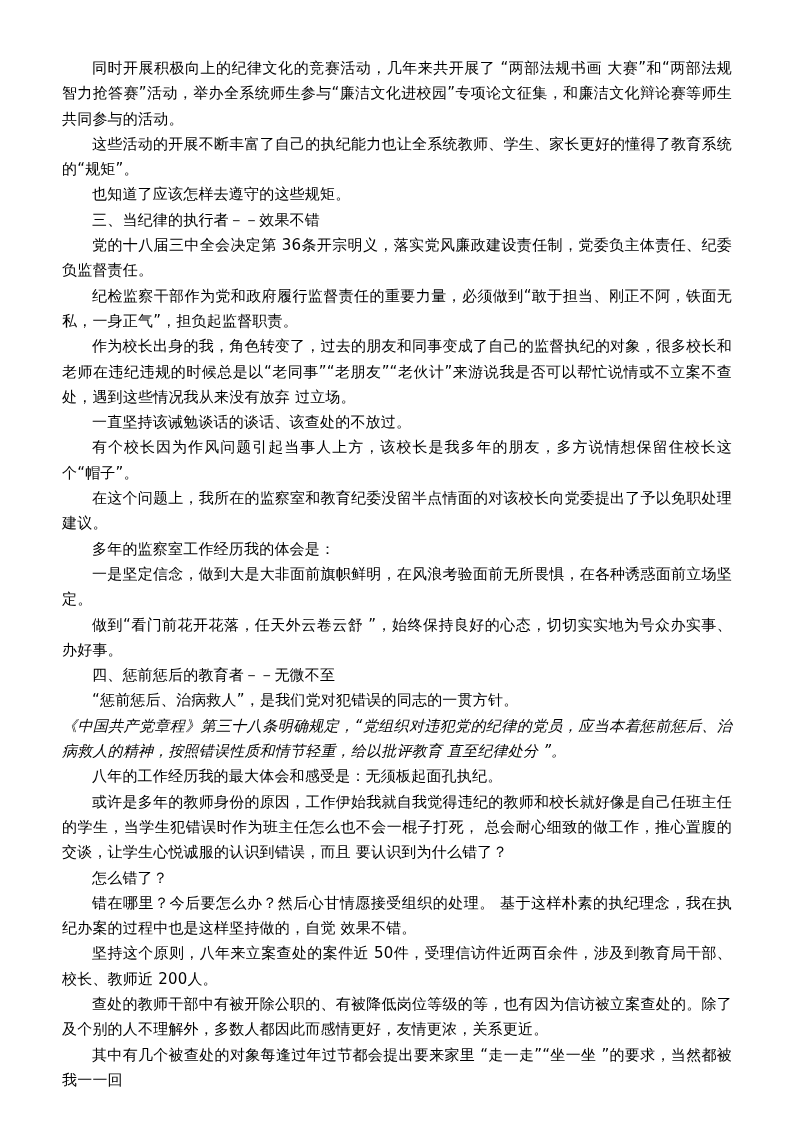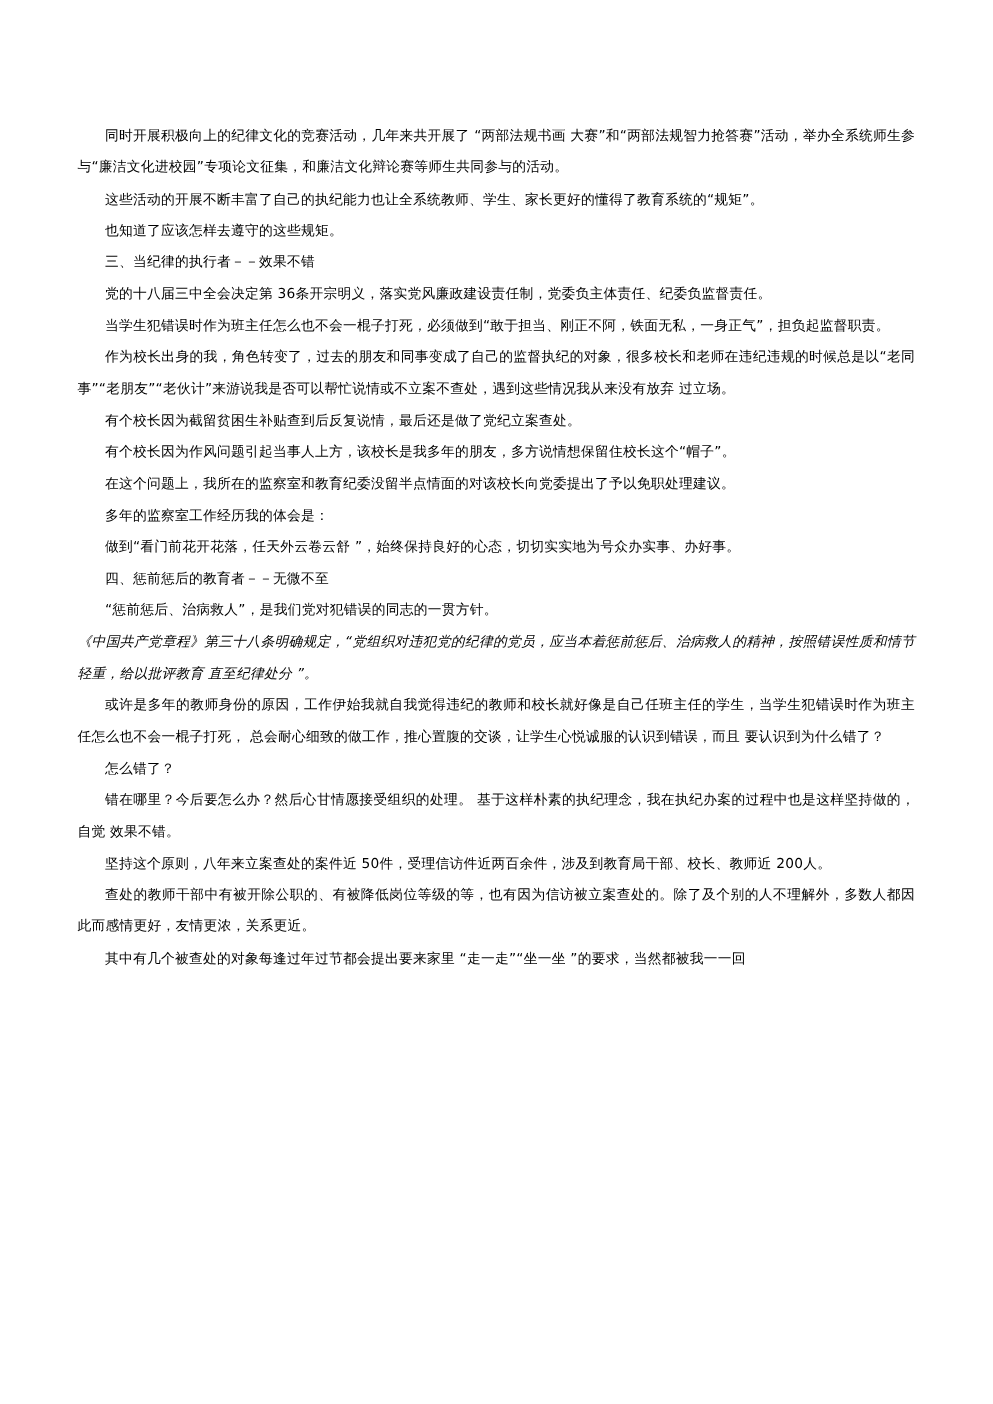--- a/index.html
+++ b/index.html
@@ -11,26 +11,25 @@
     width: 794px;
     height: 1123px;
     background: #ffffff;
     position: relative;
     box-sizing: border-box;
     padding: 56px 62px 40px 62px;
     font-family: "DejaVu Sans", "Liberation Sans", sans-serif;
     overflow: hidden;
   }
   .doc-body {
-    font-size: 11px;
+    font-size: 15px;
     line-height: 25.3px;
     color: #000000;
     text-align: justify;
     letter-spacing: 0.2px;
-    margin-top: 40px;
   }
   .doc-body p {
     margin: 0;
     padding: 0;
     text-indent: 2em;
     white-space: normal;
   }
   .doc-body p.noindent {
     text-indent: 0;
     font-style: italic;
@@ -39,30 +38,32 @@
 </head>
 <body>
 
 <div class="page">
   <div class="doc-body">
     <p>同时开展积极向上的纪律文化的竞赛活动，几年来共开展了 “两部法规书画 大赛”和“两部法规智力抢答赛”活动，举办全系统师生参与“廉洁文化进校园”专项论文征集，和廉洁文化辩论赛等师生共同参与的活动。</p>
     <p>这些活动的开展不断丰富了自己的执纪能力也让全系统教师、学生、家长更好的懂得了教育系统的“规矩”。</p>
     <p>也知道了应该怎样去遵守的这些规矩。</p>
     <p>三、当纪律的执行者－－效果不错</p>
     <p>党的十八届三中全会决定第 36条开宗明义，落实党风廉政建设责任制，党委负主体责任、纪委负监督责任。</p>
-    <p>当学生犯错误时作为班主任怎么也不会一棍子打死，必须做到“敢于担当、刚正不阿，铁面无私，一身正气”，担负起监督职责。</p>
+    <p>纪检监察干部作为党和政府履行监督责任的重要力量，必须做到“敢于担当、刚正不阿，铁面无私，一身正气”，担负起监督职责。</p>
     <p>作为校长出身的我，角色转变了，过去的朋友和同事变成了自己的监督执纪的对象，很多校长和老师在违纪违规的时候总是以“老同事”“老朋友”“老伙计”来游说我是否可以帮忙说情或不立案不查处，遇到这些情况我从来没有放弃 过立场。</p>
-    <p>有个校长因为截留贫困生补贴查到后反复说情，最后还是做了党纪立案查处。</p>
+    <p>一直坚持该诫勉谈话的谈话、该查处的不放过。</p>
     <p>有个校长因为作风问题引起当事人上方，该校长是我多年的朋友，多方说情想保留住校长这个“帽子”。</p>
     <p>在这个问题上，我所在的监察室和教育纪委没留半点情面的对该校长向党委提出了予以免职处理建议。</p>
     <p>多年的监察室工作经历我的体会是：</p>
+    <p>一是坚定信念，做到大是大非面前旗帜鲜明，在风浪考验面前无所畏惧，在各种诱惑面前立场坚定。</p>
     <p>做到“看门前花开花落，任天外云卷云舒 ”，始终保持良好的心态，切切实实地为号众办实事、办好事。</p>
     <p>四、惩前惩后的教育者－－无微不至</p>
     <p>“惩前惩后、治病救人”，是我们党对犯错误的同志的一贯方针。</p>
     <p class="noindent">《中国共产党章程》第三十八条明确规定，“党组织对违犯党的纪律的党员，应当本着惩前惩后、治病救人的精神，按照错误性质和情节轻重，给以批评教育 直至纪律处分 ”。</p>
+    <p>八年的工作经历我的最大体会和感受是：无须板起面孔执纪。</p>
     <p>或许是多年的教师身份的原因，工作伊始我就自我觉得违纪的教师和校长就好像是自己任班主任的学生，当学生犯错误时作为班主任怎么也不会一棍子打死， 总会耐心细致的做工作，推心置腹的交谈，让学生心悦诚服的认识到错误，而且 要认识到为什么错了？</p>
     <p>怎么错了？</p>
     <p>错在哪里？今后要怎么办？然后心甘情愿接受组织的处理。 基于这样朴素的执纪理念，我在执纪办案的过程中也是这样坚持做的，自觉 效果不错。</p>
     <p>坚持这个原则，八年来立案查处的案件近 50件，受理信访件近两百余件，涉及到教育局干部、校长、教师近 200人。</p>
     <p>查处的教师干部中有被开除公职的、有被降低岗位等级的等，也有因为信访被立案查处的。除了及个别的人不理解外，多数人都因此而感情更好，友情更浓，关系更近。</p>
     <p>其中有几个被查处的对象每逢过年过节都会提出要来家里 “走一走”“坐一坐 ”的要求，当然都被我一一回</p>
   </div>
 </div>
 
 </body></html>

